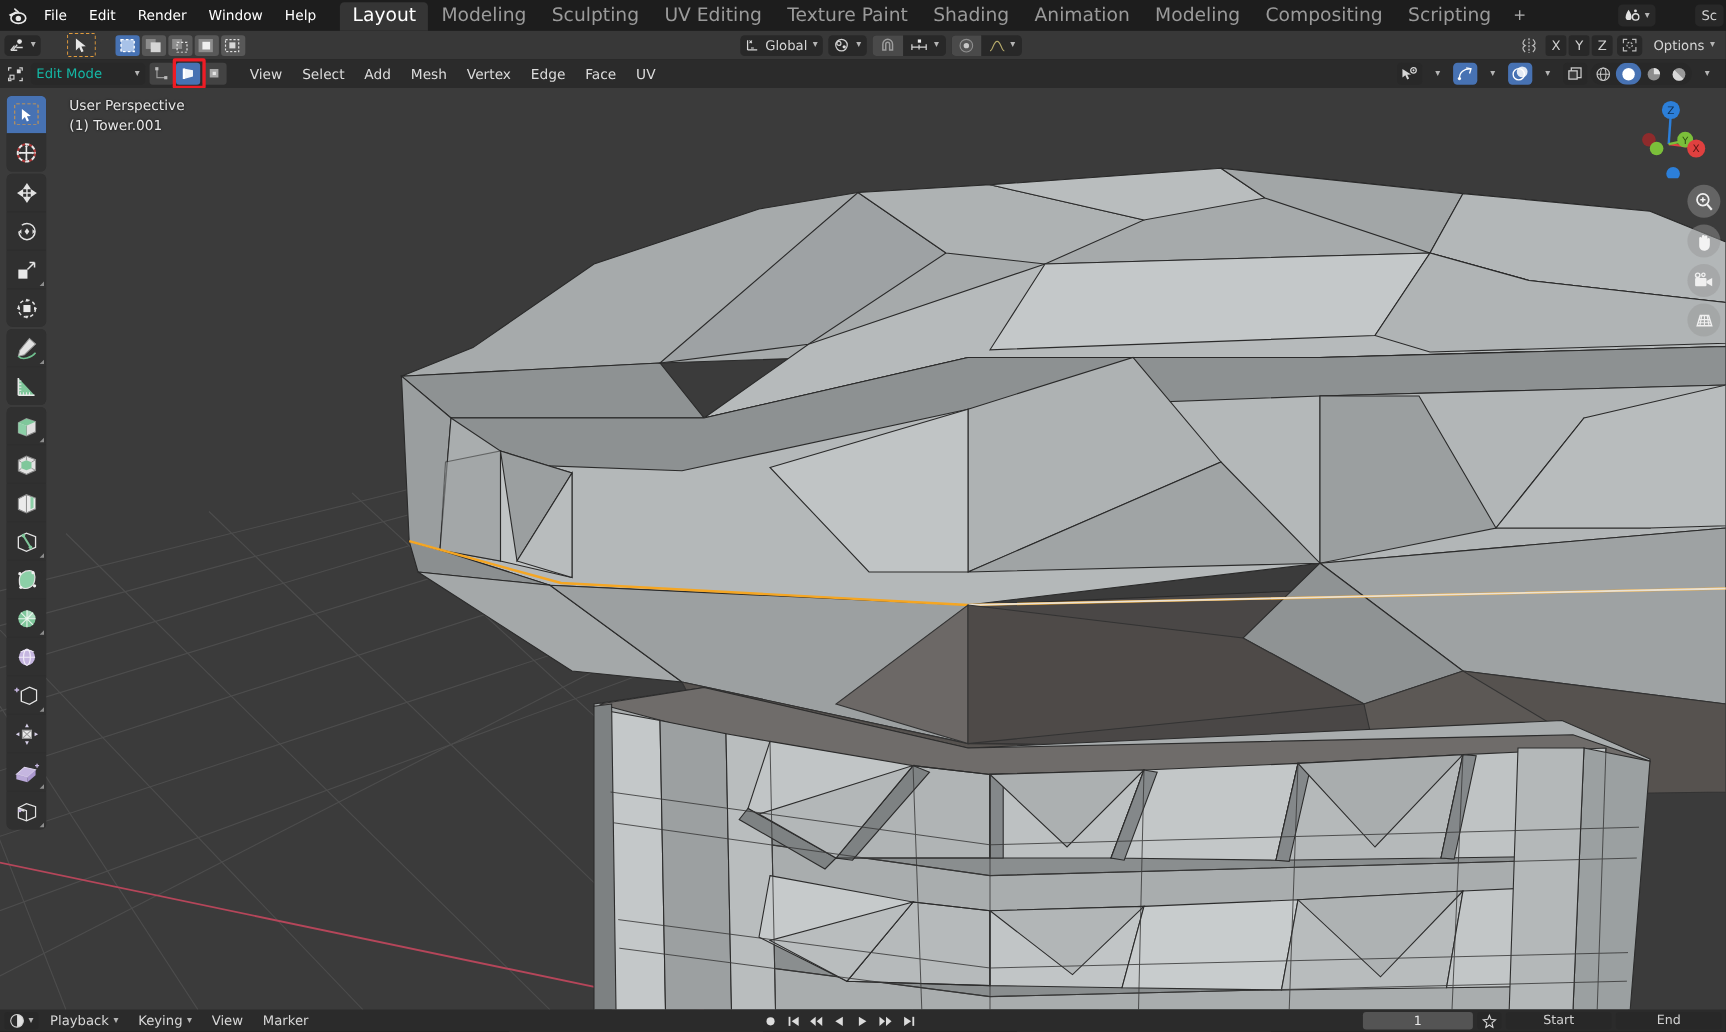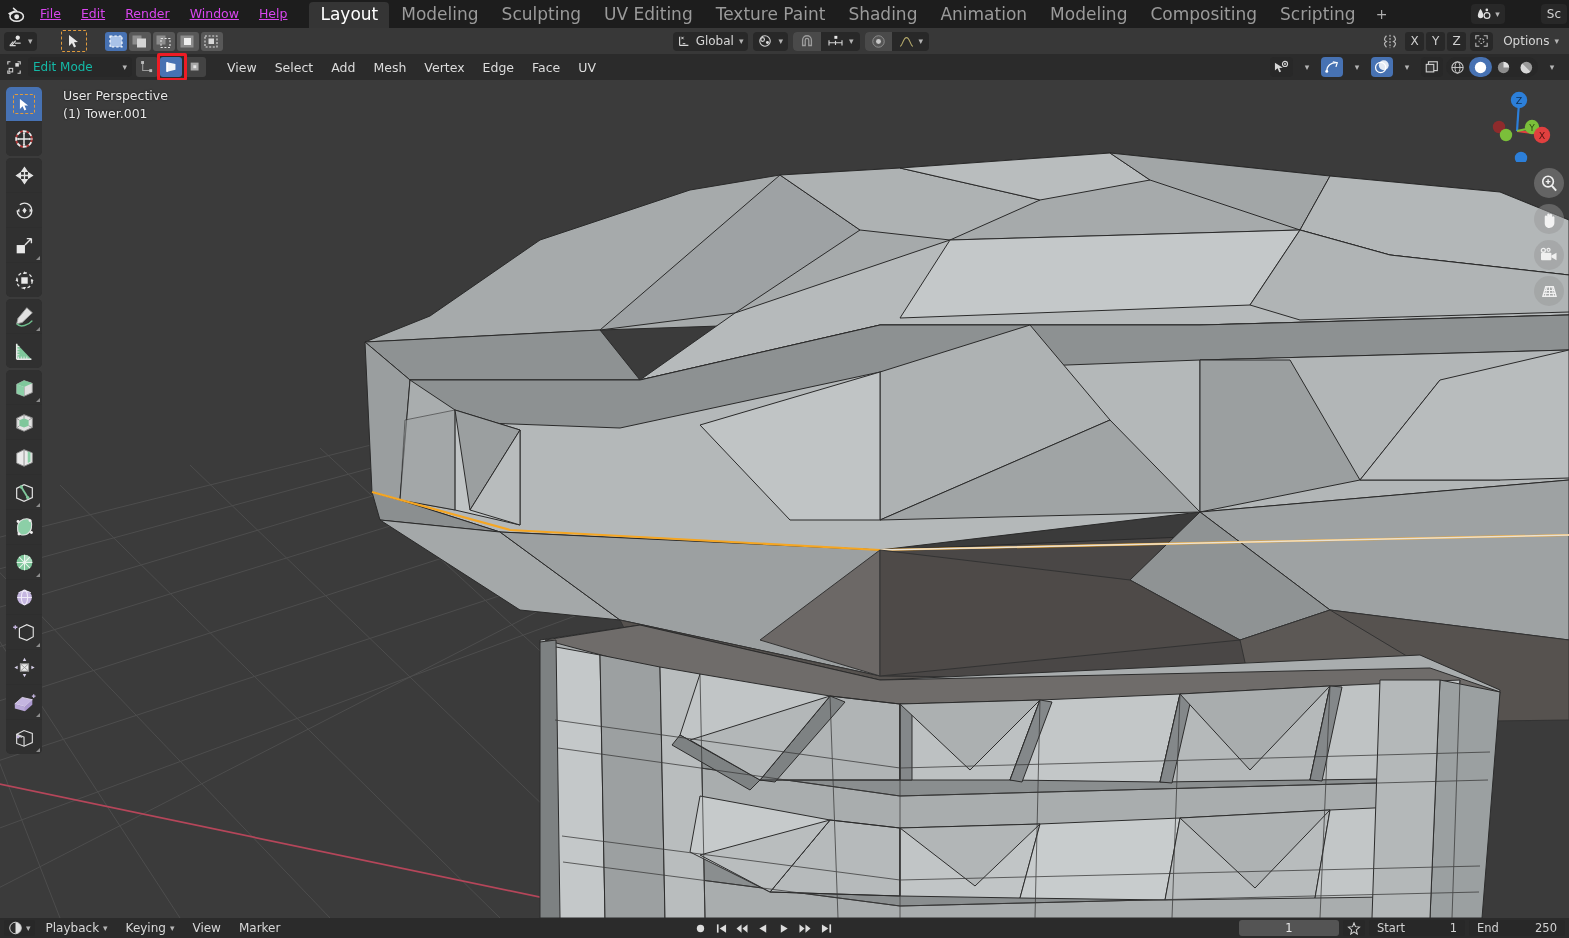--- a/index.html
+++ b/index.html
@@ -17,22 +17,22 @@
   
   .topbar {
     position: absolute; left: 0; top: 0; width: 1569px; height: 28px;
     background: #1d1d1d;
     display: flex; align-items: center;
   }
   .blender-logo {
     width: 30px; height: 28px; display: flex; align-items: center; justify-content: center;
   }
   .menu-item {
-    padding: 3px 10px; font-size: 12.5px; color: #d946ef; line-height: 16px;
-    border-radius: 3px; cursor: default; white-space: nowrap; text-decoration: underline;
+    padding: 3px 10px; font-size: 12.5px; color: #ffffff; line-height: 16px;
+    border-radius: 3px; cursor: default; white-space: nowrap;
   }
   .wsp-tabs { display: flex; align-items: flex-end; height: 28px; margin-left: 12px; gap: 1px; }
   .wsp-tab {
     padding: 5px 11px 6px 11px; font-size: 17px; color: #9a9a9a;
     background: transparent; border-radius: 4px 4px 0 0; line-height: 15px;
     white-space: nowrap;
   }
   .wsp-tab.active { background: #353535; color: #ffffff; }
   .wsp-tab.plus { color: #b0b0b0; padding: 5px 8px 6px 8px; font-size: 14px; }
   .topbar-right { margin-left: auto; display: flex; align-items: center; gap: 3px; padding-right: 2px; }
@@ -148,21 +148,21 @@
   }
   .tl-icn { height:16px; display:flex; align-items:center; gap:3px; background:#282828;
             border-radius:3px; padding:0 4px; }
   .tl-menu { padding: 2px 7px; font-size:12px; color:#d8d8d8; display:flex; align-items:center; gap:4px; }
   .tl-center { margin-left:auto; margin-right:auto; display:flex; align-items:center; gap:2px; }
   .pbtn { width:19px; height:16px; display:flex; align-items:center; justify-content:center; }
   .tl-right { display:flex; align-items:center; gap:4px; }
   .numfield { background:#545454; border-radius:3px; height:16px; min-width:100px;
               display:flex; align-items:center; justify-content:center; font-size:11.5px; color:#e8e8e8; }
   .lblfield { background:#282828; border-radius:3px; height:16px; min-width:96px;
-              display:flex; align-items:center; padding: 0 8px; font-size:11.5px; color:#d2d2d2; gap: 30px;}
+              display:flex; align-items:center; padding: 0 8px; font-size:11.5px; color:#d2d2d2; gap: 30px; flex-direction: column;}
   .lblfield .v { margin-left:auto; }
   svg { display:block; }
 </style>
 </head>
 <body>
 
 <div id="app">
 
   <div class="topbar">
     <div class="blender-logo">

